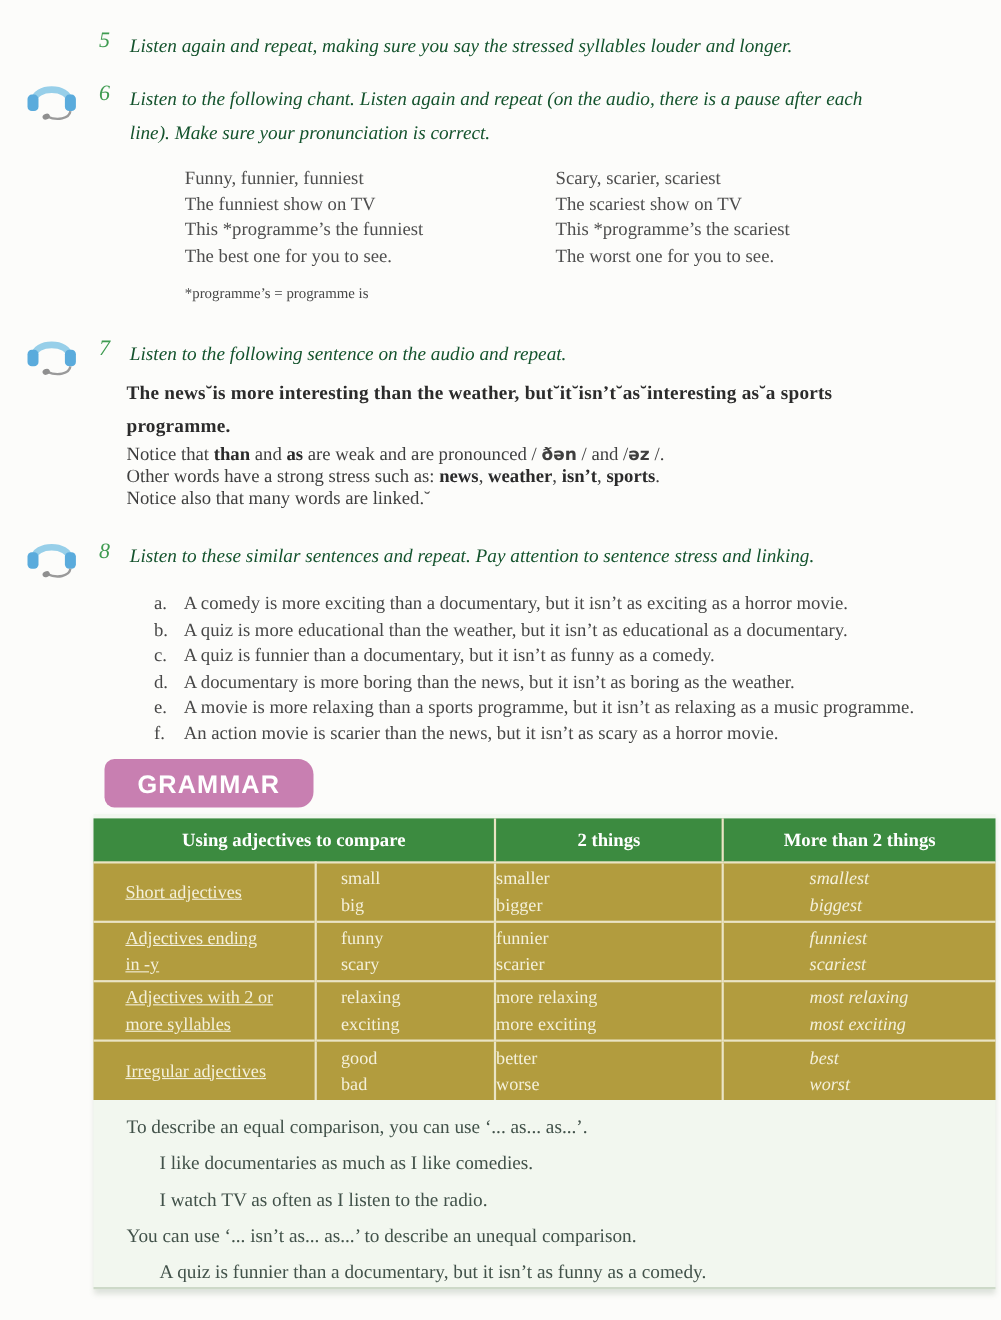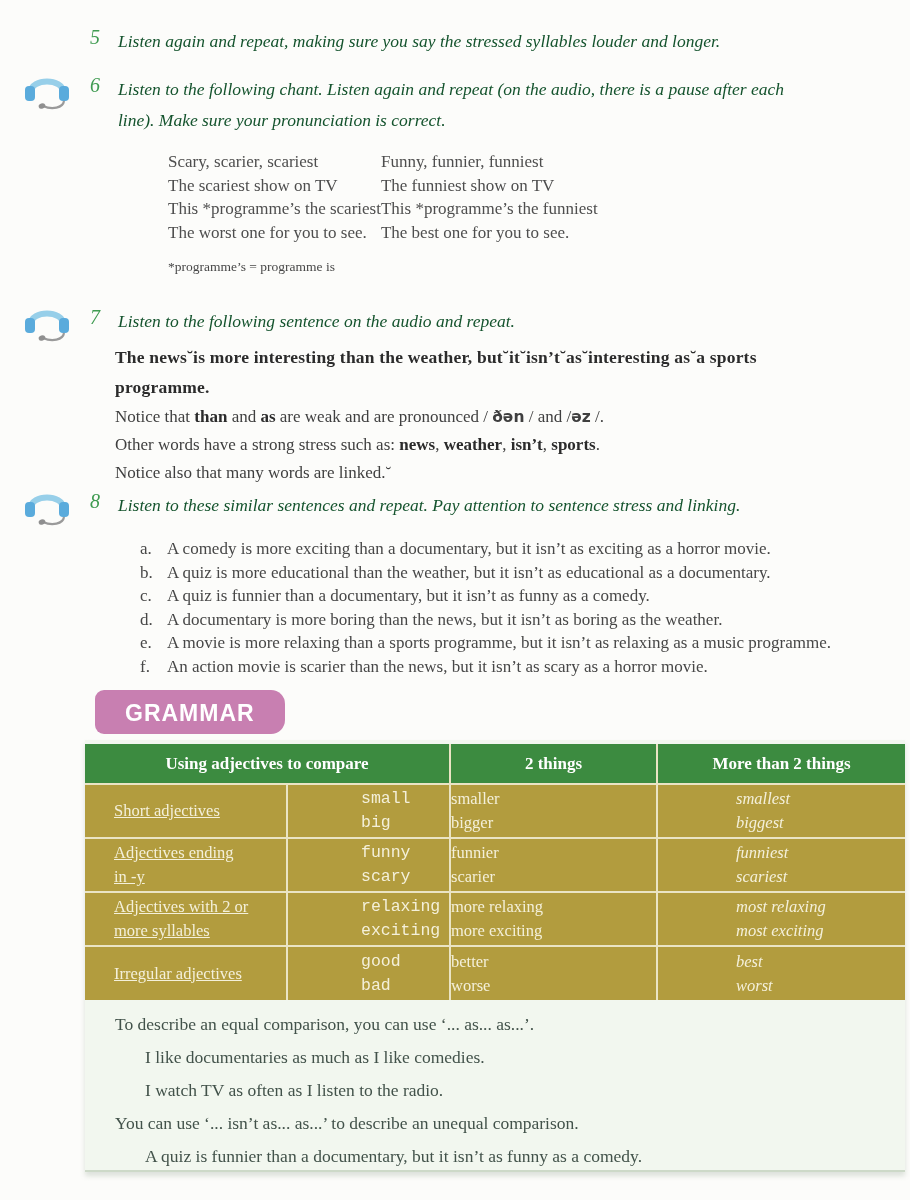--- a/index.html
+++ b/index.html
@@ -27,21 +27,21 @@
 
   
   .chant { position:absolute; top:150px; left:168px; right:40px; display:flex; }
   .chant-col { width:337px; font-size:17px; color:#4e4e4e; line-height:23.5px; white-space:pre-line; }
   .chant-col.right { width:auto; }
   .footnote { position:absolute; top:259px; left:168px; font-size:13.5px; color:#474747; }
 
   
   .stress { position:absolute; top:342px; left:115px; right:12px; }
   .bold-sent { font-weight:bold; font-size:17.5px; color:#2b2b2b; line-height:30px; white-space:pre-line; letter-spacing:.2px; }
-  .notice { font-size:17px; color:#3f3f3f; line-height:26px; margin-top:2px; }
+  .notice { font-size:17px; color:#3f3f3f; line-height:18px; margin-top:2px; }
   .notice b { color:#2b2b2b; }
   .ph { font-family:"DejaVu Sans", sans-serif; font-weight:600; font-size:15.5px; }
 
   
   .sent-list { position:absolute; top:537px; left:140px; right:10px; list-style:none; }
   .sent-item { display:flex; font-size:17px; color:#474747; line-height:23.5px; }
   .sent-letter { width:27px; flex:0 0 27px; }
 
   
   .badge {
@@ -66,21 +66,21 @@
   }
   .gtable td {
     background:#b29c3e; color:#f4f0da; font-size:16.5px;
     height:54px; vertical-align:middle; line-height:24px;
     white-space:pre-line;
   }
   .gtable th + th, .gtable td + td { border-left:2px solid #eae4c4; }
   .gtable tbody tr + tr td { border-top:2px solid #eae4c4; }
   .gtable thead th { border-bottom:2px solid #eae4c4; }
   .gtable td.c1 { padding-left:29px;text-decoration:underline; }
-  .gtable td.c2 { padding-left:73px;font-family:Liberation Mono, monospace; }
+  .gtable td.c2 { padding-left:22px; }
   .gtable td.c3 { }
   .gtable td.c4 { padding-left:78px;font-style:italic; }
 
   
   .notes { position:absolute; top:268px; left:0; right:0; }
   .note { font-size:17.5px; color:#42524a; line-height:33px; padding-left:30px; }
   .note.indent { padding-left:60px; }
 </style>
 </head>
 <body>
@@ -99,28 +99,28 @@
       <path d="M43 33 C42 40 31 42 22 38" fill="none" stroke="#9a9a9a" stroke-width="2.2"></path>
       <ellipse cx="21" cy="38" rx="3.4" ry="2.6" fill="#8f8f8f" transform="rotate(-20 21 38)"></ellipse>
     </svg>
   </span>
   <span class="ex-num">6</span>
   <p class="ex-instr">Listen to the following chant. Listen again and repeat (on the audio, there is a pause after each
 line). Make sure your pronunciation is correct.</p>
 </section>
 
 <div class="chant">
+  <div class="chant-col">Funny, funnier, funniest
+The funniest show on TV
+This *programme’s the funniest
+The best one for you to see.</div>
   <div class="chant-col right">Scary, scarier, scariest
 The scariest show on TV
 This *programme’s the scariest
 The worst one for you to see.</div>
-  <div class="chant-col">Funny, funnier, funniest
-The funniest show on TV
-This *programme’s the funniest
-The best one for you to see.</div>
 </div>
 <p class="footnote">*programme’s = programme is</p>
 
 <section class="abs" style="top:306px;">
   <span class="audio">
     <svg viewBox="0 0 52 48" width="52" height="48">
       <path d="M10 24 C10 10 42 10 42 24" fill="none" stroke="#97cfe9" stroke-width="6" stroke-linecap="round"></path>
       <rect x="4" y="18" width="10" height="15" rx="4" fill="#5aabdc"></rect>
       <rect x="38" y="18" width="10" height="15" rx="4" fill="#5aabdc"></rect>
       <path d="M43 33 C42 40 31 42 22 38" fill="none" stroke="#9a9a9a" stroke-width="2.2"></path>

